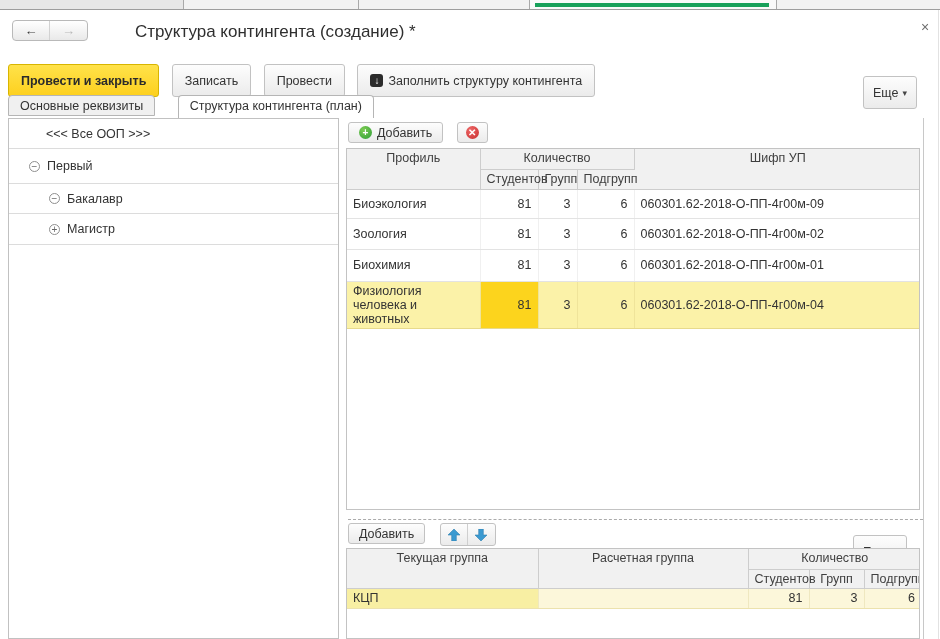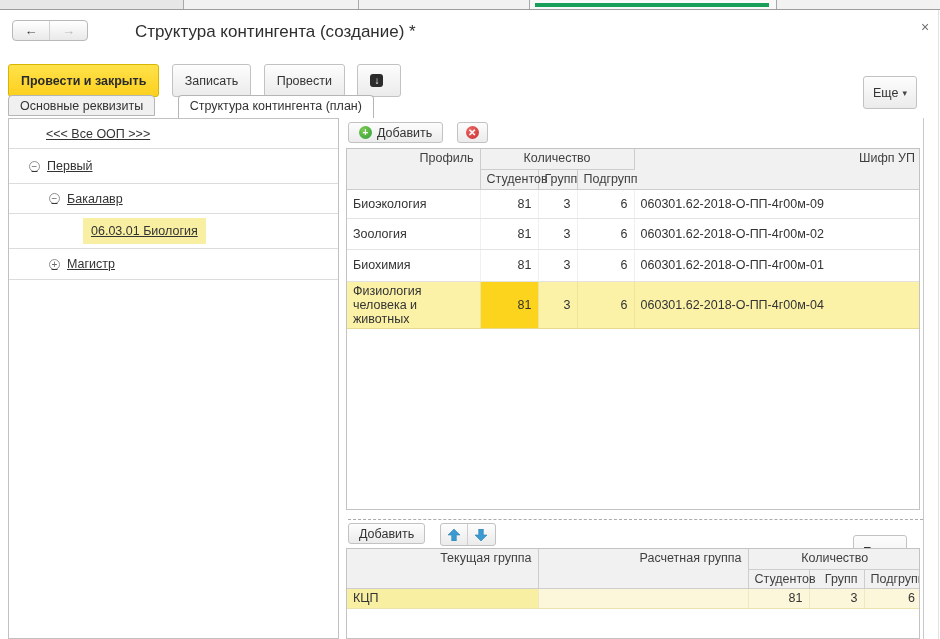--- a/index.html
+++ b/index.html
@@ -40,21 +40,21 @@
 
   
   .pagetabs { position:absolute; left:8px; top:95px; height:23px; }
   .ptab { display:inline-block; height:21px; line-height:20px; padding:0 11px;
     border:1px solid #b5b5b5; border-radius:4px 4px 0 0; background:#f0f0f0;
     font-size:12.5px; margin-right:18px; cursor:pointer; }
   .ptab.active { background:#fff; height:23px; border-bottom:none; }
 
   
   .tree { position:absolute; left:8px; top:118px; width:331px; height:521px;
-    border:1px solid #c1c1c1; background:#fff; overflow:hidden;text-decoration:underline; }
+    border:1px solid #c1c1c1; background:#fff; overflow:hidden; }
   .trow { position:relative; border-bottom:1px solid #dcdcdc; display:flex; align-items:center;
     font-size:12.5px; color:#333; }
   .expander { width:11px; height:11px; border:1px solid #8f8f8f; border-radius:50%;
     color:#666; font-size:10px; line-height:9px; text-align:center; background:#fff;
     flex:0 0 11px; cursor:pointer; }
   .hl { background:#f9efa2; padding:6px 8px; border-radius:1px; }
 
   
   .rpanel { position:absolute; left:346px; top:118px; width:578px; height:521px;
     border-right:1px solid #c8c8c8; }
@@ -62,21 +62,21 @@
   .btn.sm { height:21px; padding:0 10px; font-size:12.5px; margin-right:9px; }
   .circ { width:13px; height:13px; border-radius:50%; color:#fff; font-size:10px;
     font-weight:bold; line-height:13px; text-align:center; margin-right:5px; }
   .circ.green { background:radial-gradient(circle at 35% 30%,#7ccb52,#2f9e38); }
   .circ.red { background:radial-gradient(circle at 35% 30%,#e66,#c82f2f); margin:0; }
   .btn.iconic { padding:0 8px; }
 
   .tbl-box { position:absolute; background:#fff; border:1px solid #c3c3c3; overflow:hidden; }
   table { border-collapse:collapse; table-layout:fixed; width:574px; font-size:12.5px; }
   th { background:#f1f1f1; border-right:1px solid #cdcdcd; border-bottom:1px solid #cdcdcd;
-    font-weight:normal; color:#3f3f3f; text-align:right; padding:2px 6px; vertical-align:top; }
+    font-weight:normal; color:#3f3f3f; text-align:center; padding:2px 6px; vertical-align:top; }
   th.center { text-align:center; }
   th:last-child { border-right:none; }
   td { border-right:1px solid #f0f0f0; border-bottom:1px solid #e3e3e3;
     padding:2px 6px; vertical-align:middle; color:#333; }
   td:last-child { border-right:none; }
   td.num { text-align:right; }
   tr.sel td { background:#fbf2a8; border-bottom-color:#e7da8c; border-right-color:#efe49a; }
   tr.sel td.active { background:#fcd41d; }
   tr.lrow td { background:#fcf7da; border-right-color:#efe8c0; border-bottom-color:#ece2ad; }
   tr.lrow td.cur { background:#f8efa3; }
@@ -118,20 +118,21 @@
   <div class="winclose">
     <span>×</span>
   </div>
 
   <div class="cmdbar">
     <button class="btn primary">Провести и закрыть</button>
     <button class="btn">Записать</button>
     <button class="btn">Провести</button>
     <button class="btn">
       <span class="fillicon">↓</span>
+      <span>Заполнить структуру контингента</span>
     </button>
     <button class="btn more">
       <span>Еще</span>
       <span class="caret">▾</span>
     </button>
   </div>
 
   <div class="pagetabs">
     <span class="ptab">Основные реквизиты</span>
     <span class="ptab active">Структура контингента (план)</span>
@@ -141,23 +142,20 @@
     <div class="trow" style="height:30px; padding-left:37px;">
       <span>&lt;&lt;&lt; Все ООП &gt;&gt;&gt;</span>
     </div>
     <div class="trow" style="height:35px; padding-left:20px;">
       <span class="expander">−</span>
       <span style="margin-left:7px;">Первый</span>
     </div>
     <div class="trow" style="height:30px; padding-left:40px;">
       <span class="expander">−</span>
       <span style="margin-left:7px;">Бакалавр</span>
-    </div>
-    <div class="trow" style="height:35px; padding-left:74px;">
-      <span class="hl">06.03.01 Биология</span>
     </div>
     <div class="trow" style="height:31px; padding-left:40px;">
       <span class="expander">+</span>
       <span style="margin-left:7px;">Магистр</span>
     </div>
   </div>
 
   <div class="rpanel">
 
     <div class="minibar">

